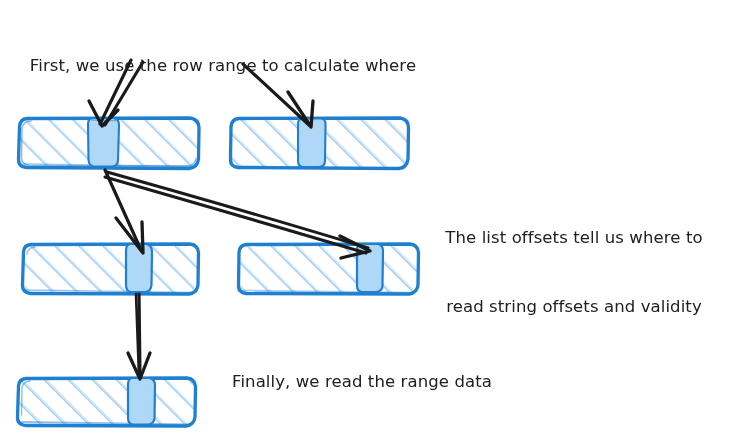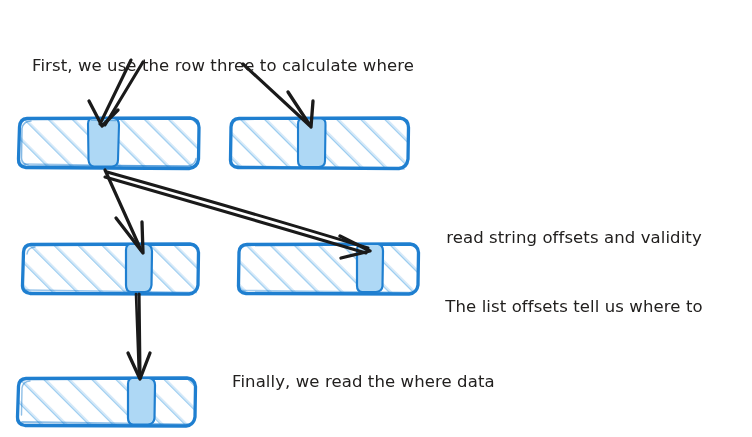--- a/index.html
+++ b/index.html
@@ -153,29 +153,29 @@
     </g>
 
     <g>
       <path d="M139,294 L140,378" fill="none" stroke="#1a1a1a" stroke-width="3.2" stroke-linecap="round"></path>
       <path d="M136,294 L139,376" fill="none" stroke="#1a1a1a" stroke-width="2.6" stroke-linecap="round"></path>
       <path d="M128,353 L140,379 L150,353" fill="none" stroke="#1a1a1a" stroke-width="3.3" stroke-linecap="round" stroke-linejoin="round"></path>
     </g>
   </svg>
 
   <div class="anno" id="note-intro">
-    <span class="anno-line">First, we use the row three to calculate where</span>
+    <span class="anno-line">First, we use the row range to calculate where</span>
   </div>
 
   <div class="anno" id="note-listoffsets">
+    <span class="anno-line">The list offsets tell us where to</span>
     <span class="anno-line">read string offsets and validity</span>
-    <span class="anno-line">The list offsets tell us where to</span>
   </div>
 
   <div class="anno" id="note-finally">
-    <span class="anno-line">Finally, we read the where data</span>
+    <span class="anno-line">Finally, we read the range data</span>
   </div>
 
   <div class="anno" id="note-iops">
     <span class="anno-line">Six IOPS, in three stages :(</span>
   </div>
 
 </div>
 
 </body></html>

